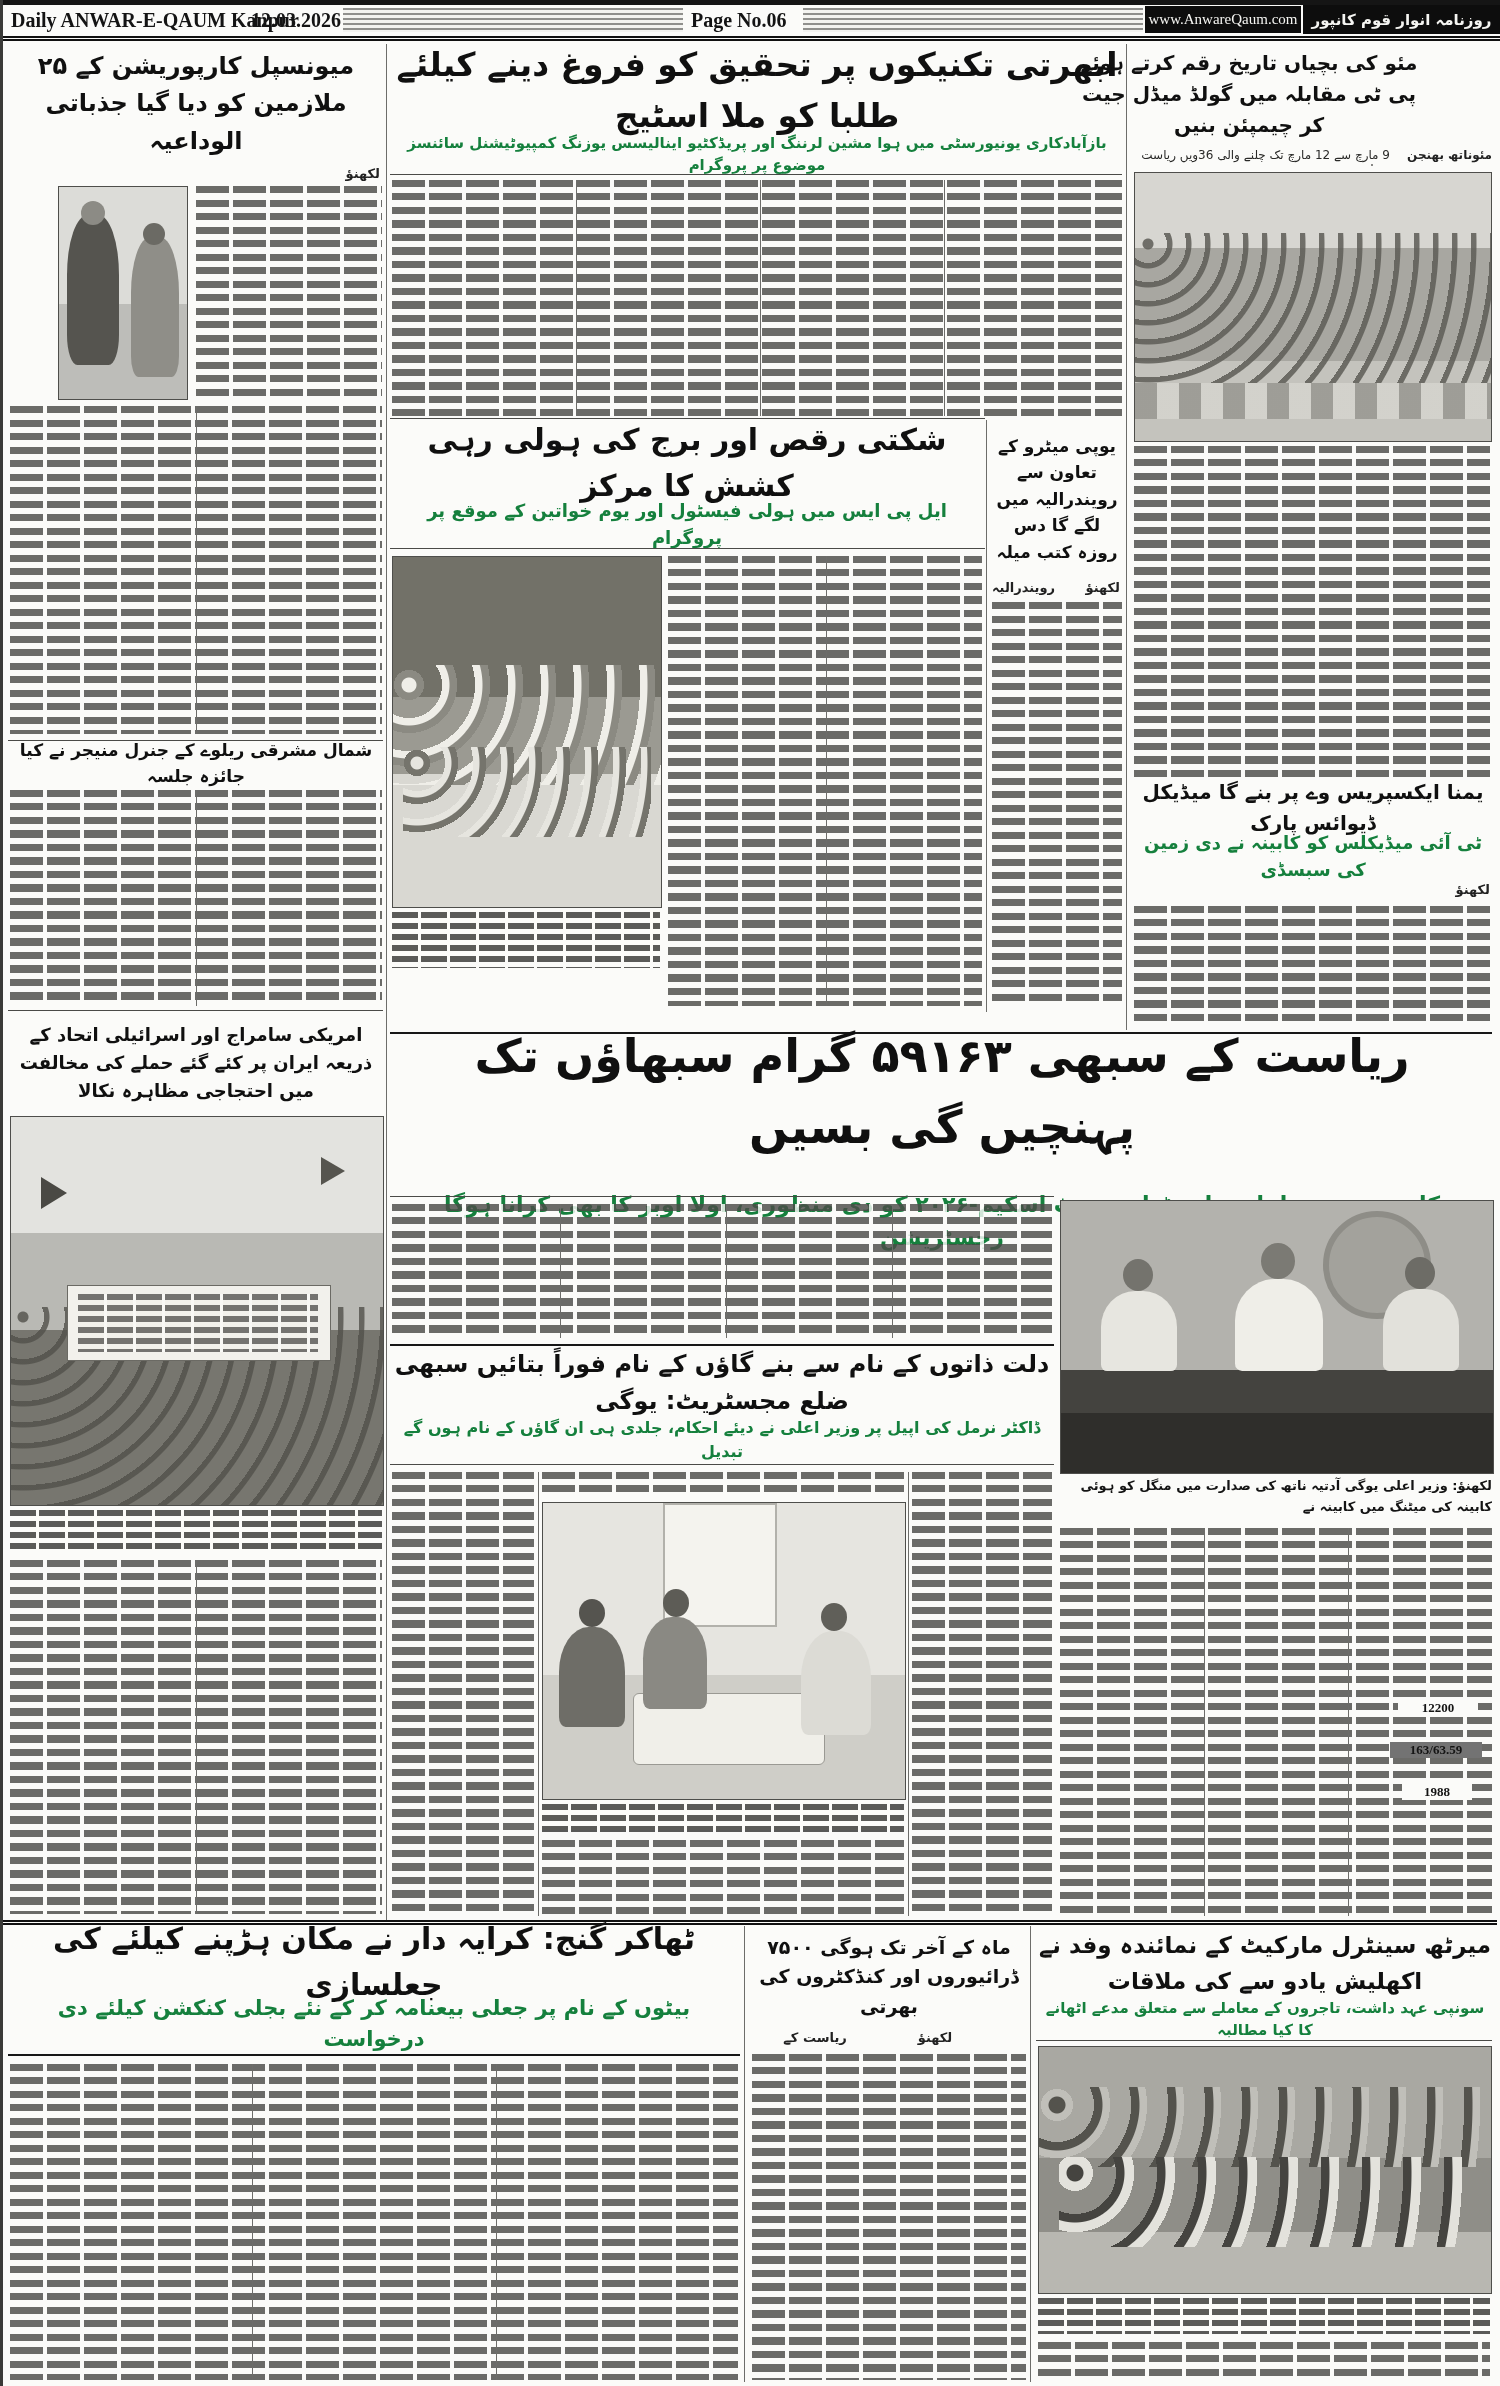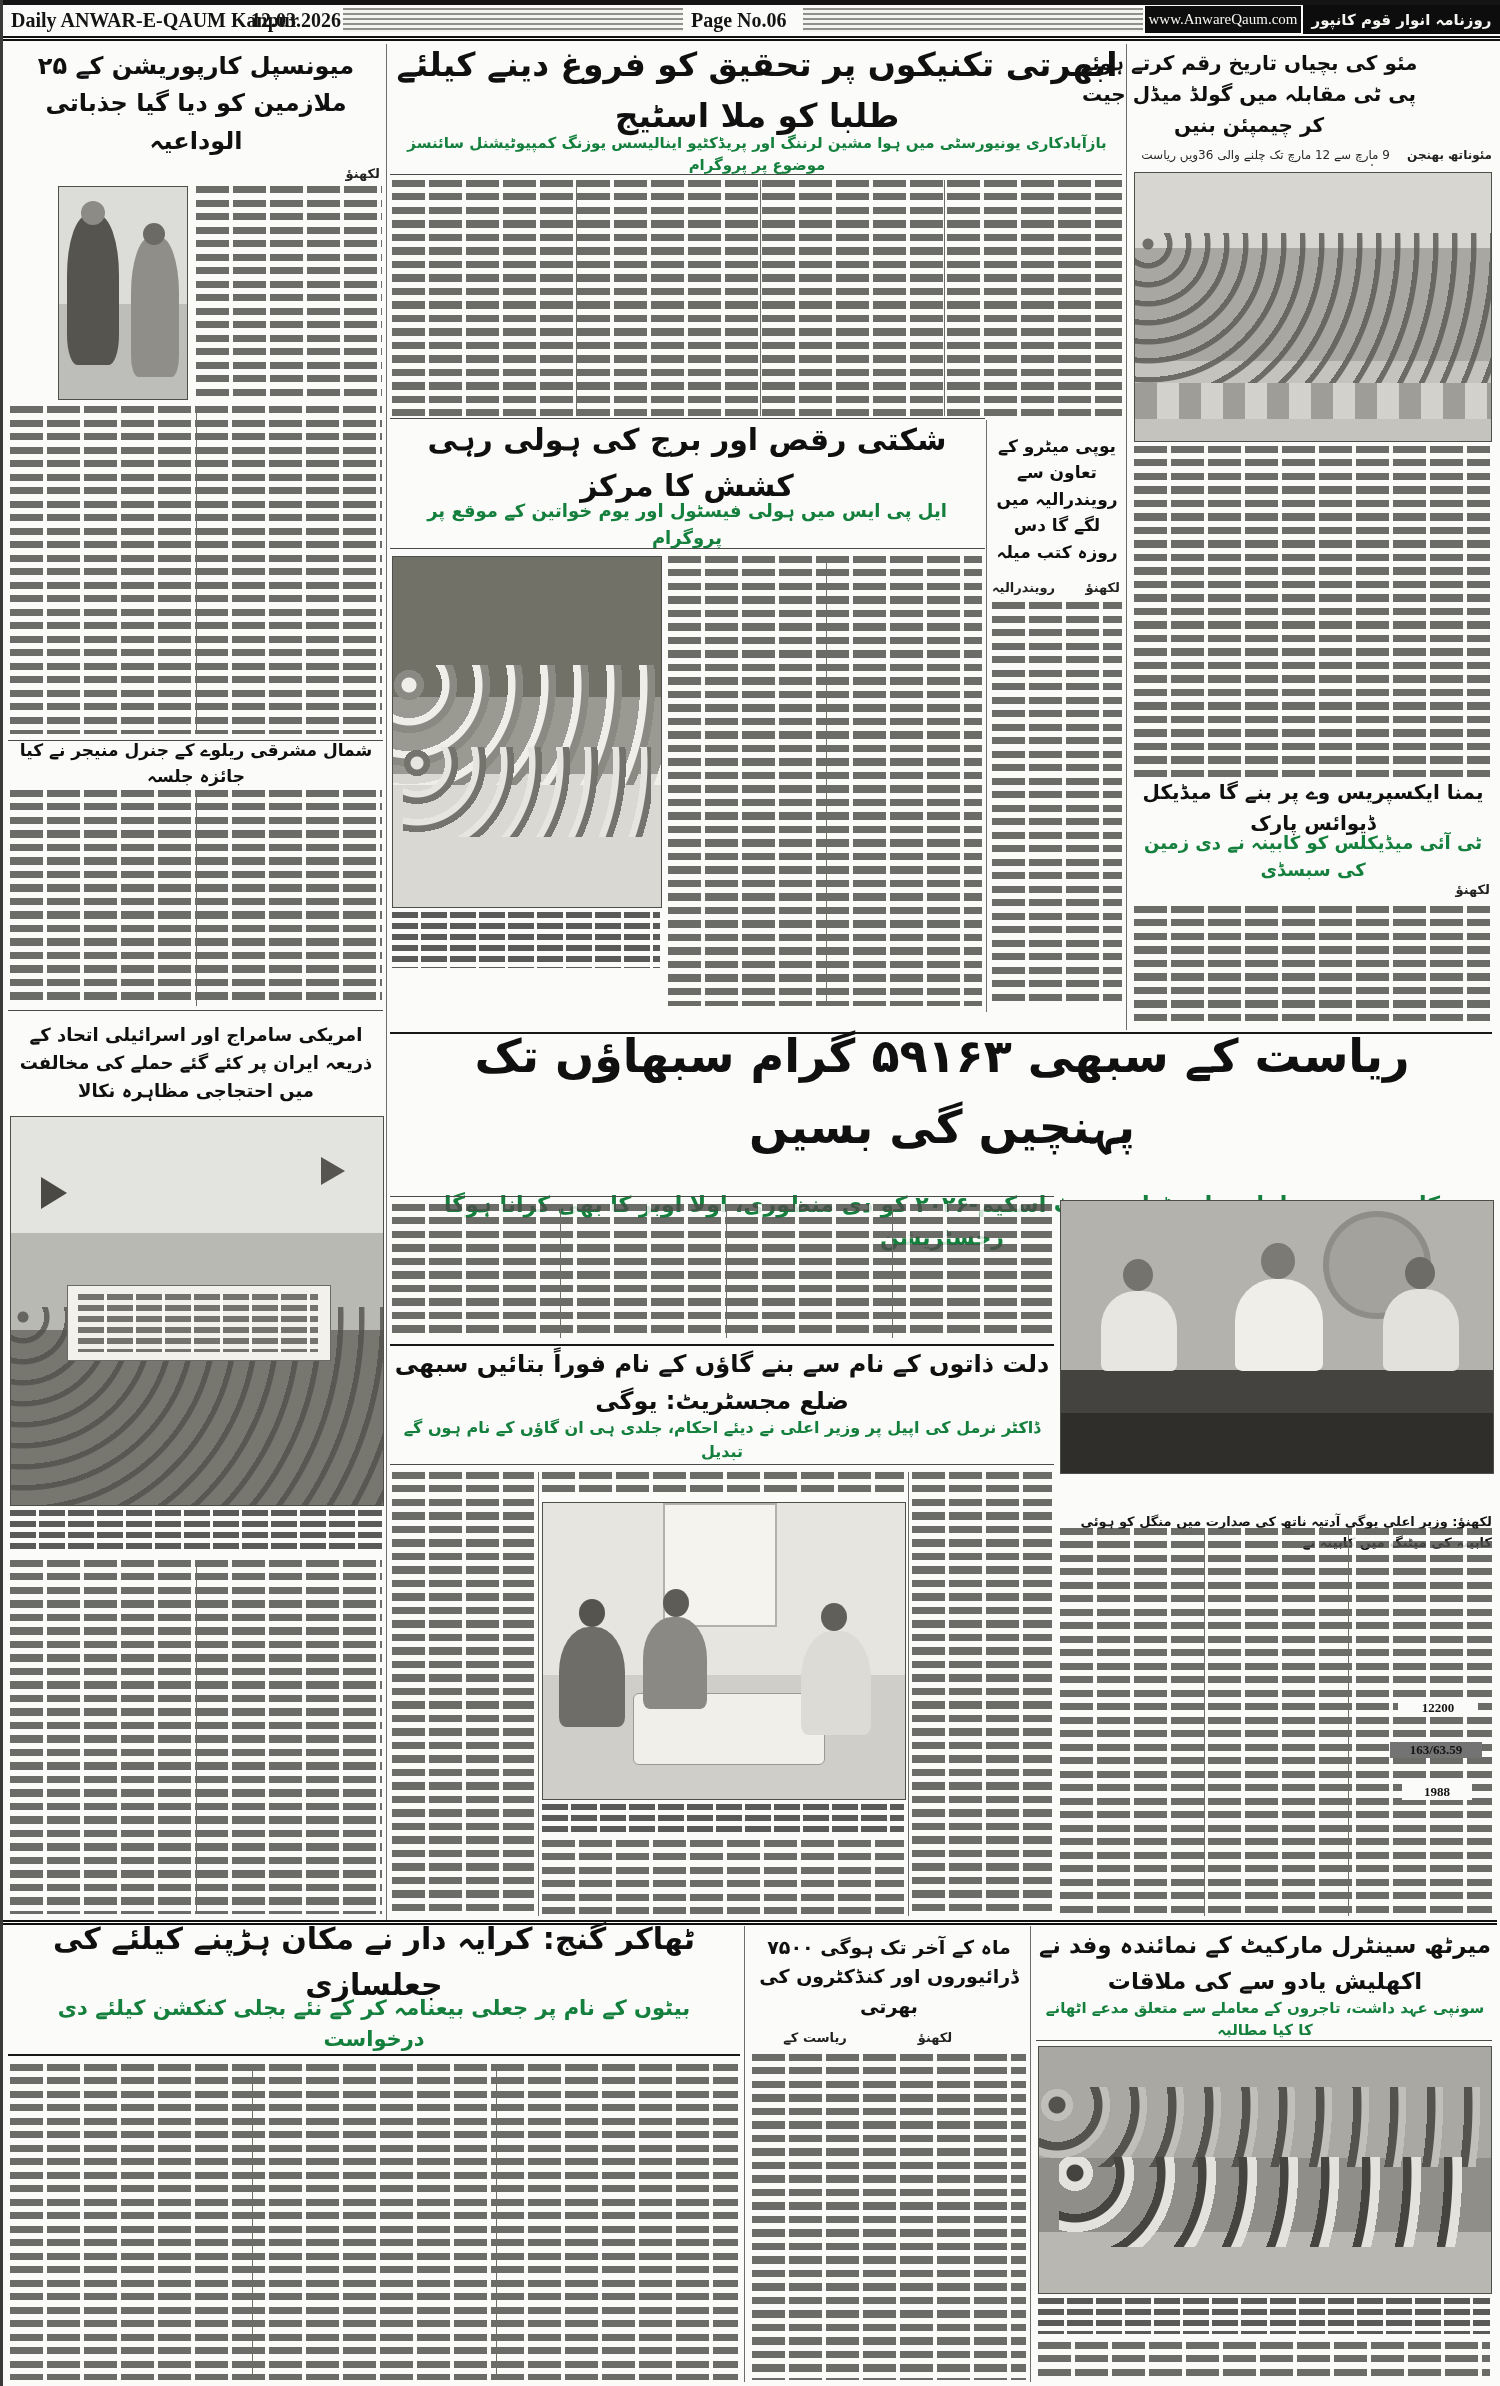--- a/index.html
+++ b/index.html
@@ -135,21 +135,21 @@
 
   <div class="abs photo" style="left:1060px;top:1200px;width:432px;height:272px;background:linear-gradient(#b3b2ad 0 62%,#44433f 62% 78%,#2f2e2b 78% 100%);">
     <div class="abs" style="left:262px;top:10px;width:96px;height:96px;border-radius:50%;border:6px solid #8e8d87;background:#a3a29c;"></div>
     <div class="blob" style="left:62px;top:58px;width:30px;height:32px;background:#74736d;"></div>
     <div class="abs" style="left:40px;top:90px;width:76px;height:80px;background:#e7e6e0;border-radius:45% 45% 8% 8%;"></div>
     <div class="blob" style="left:200px;top:42px;width:34px;height:36px;background:#7b7a74;"></div>
     <div class="abs" style="left:174px;top:78px;width:88px;height:92px;background:#efeee8;border-radius:45% 45% 8% 8%;"></div>
     <div class="blob" style="left:344px;top:56px;width:30px;height:32px;background:#6d6c66;"></div>
     <div class="abs" style="left:322px;top:88px;width:76px;height:82px;background:#e2e1db;border-radius:45% 45% 8% 8%;"></div>
   </div>
-  <div class="abs urdu" style="left:1060px;top:1476px;width:432px;font-size:13px;font-weight:bold;text-align:right;line-height:1.6;height:44px;overflow:hidden;margin-top:36px;">لکھنؤ: وزیر اعلی یوگی آدتیہ ناتھ کی صدارت میں منگل کو ہوئی کابینہ کی میٹنگ میں کابینہ نے</div>
+  <div class="abs urdu" style="left:1060px;top:1476px;width:432px;font-size:13px;font-weight:bold;text-align:right;line-height:1.6;height:44px;overflow:hidden;">لکھنؤ: وزیر اعلی یوگی آدتیہ ناتھ کی صدارت میں منگل کو ہوئی کابینہ کی میٹنگ میں کابینہ نے</div>
   <div class="abs g13" style="left:1060px;top:1528px;width:432px;height:388px;"></div>
   <div class="abs vr" style="left:1204px;top:1528px;height:388px;"></div>
   <div class="abs vr" style="left:1348px;top:1528px;height:388px;"></div>
   <div class="abs eng" style="left:1398px;top:1700px;width:80px;font-size:13px;font-weight:bold;background:#fbfbf9;text-align:center;">12200</div>
   <div class="abs eng" style="left:1390px;top:1742px;width:92px;font-size:13px;font-weight:bold;background:#737373;text-align:center;">163/63.59</div>
   <div class="abs eng" style="left:1402px;top:1784px;width:70px;font-size:13px;font-weight:bold;background:#fbfbf9;text-align:center;">1988</div>
 
   <div class="abs hr2" style="left:390px;top:1344px;width:664px;"></div>
   <div class="abs hl urdu" style="left:392px;top:1350px;width:660px;height:66px;font-size:24px;">دلت ذاتوں کے نام سے بنے گاؤں کے نام فوراً بتائیں سبھی ضلع مجسٹریٹ: یوگی</div>
   <div class="abs sub urdu" style="left:392px;top:1420px;width:660px;height:40px;font-size:16px;">ڈاکٹر نرمل کی اپیل پر وزیر اعلی نے دیئے احکام، جلدی ہی ان گاؤں کے نام ہوں گے تبدیل</div>

